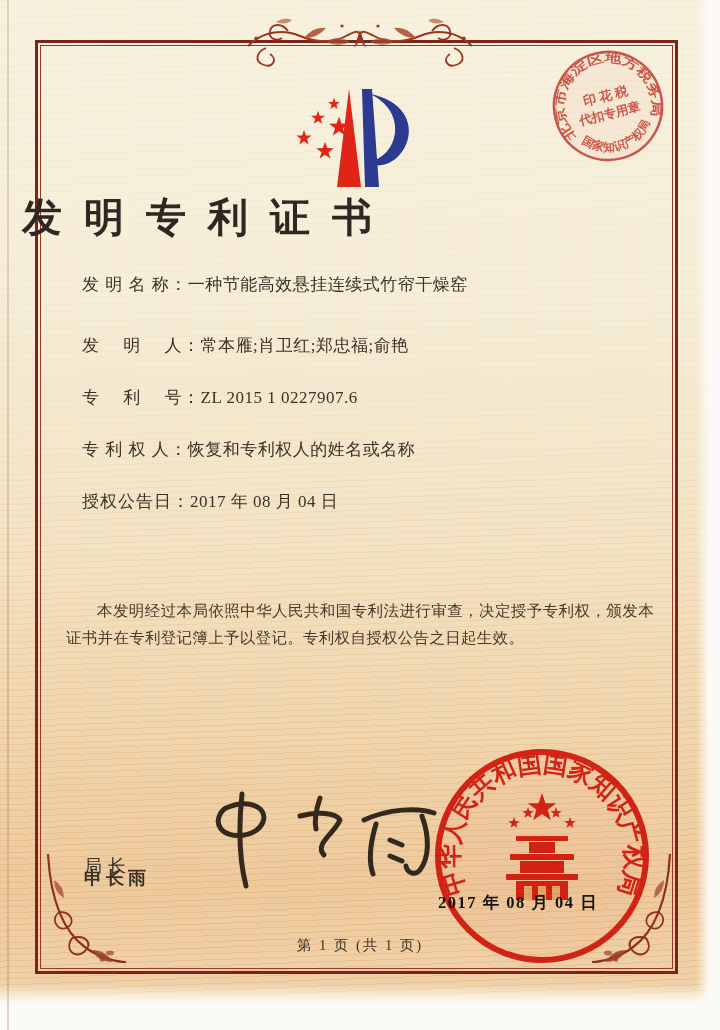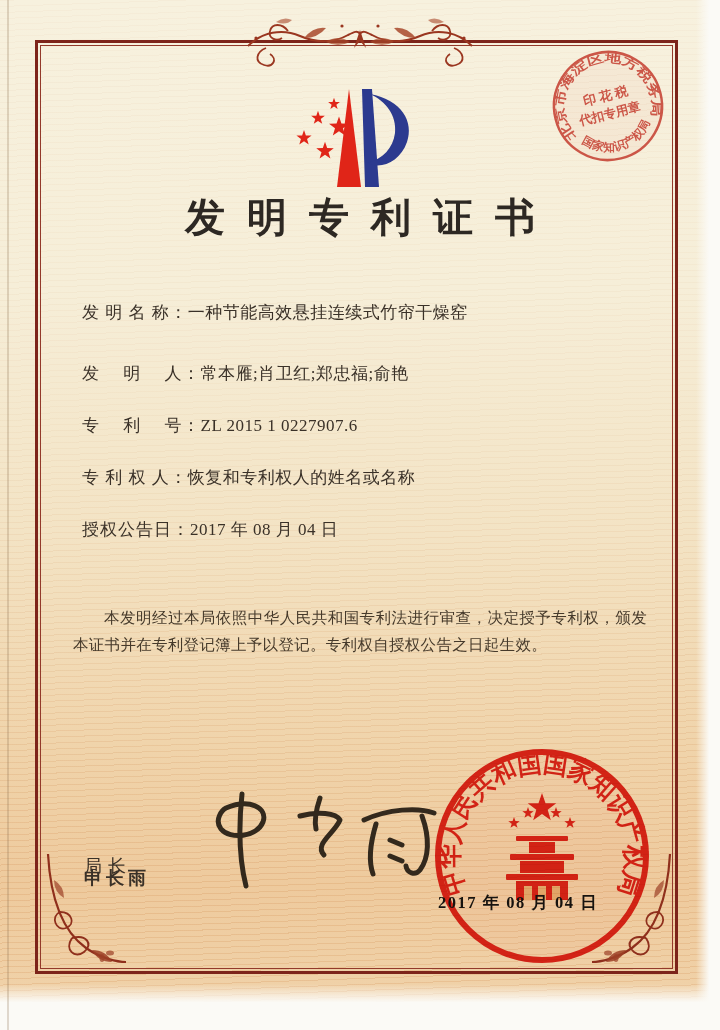--- a/index.html
+++ b/index.html
@@ -11,30 +11,30 @@
         -webkit-mask-image:linear-gradient(180deg,rgba(0,0,0,.18) 0%,rgba(0,0,0,.22) 40%,rgba(0,0,0,.65) 68%,rgba(0,0,0,.95) 85%,rgba(0,0,0,.95) 100%);
         mask-image:linear-gradient(180deg,rgba(0,0,0,.18) 0%,rgba(0,0,0,.22) 40%,rgba(0,0,0,.65) 68%,rgba(0,0,0,.95) 85%,rgba(0,0,0,.95) 100%);}
   .frame{position:absolute;left:35px;top:40px;width:637px;height:928px;border:3px solid #7d241a;z-index:2;}
   .frame-inner{position:absolute;inset:2px;border:1px solid #93392a;}
   .edge-right{position:absolute;top:0;right:0;width:24px;height:100%;background:linear-gradient(90deg,rgba(252,252,250,0) 0%,#fbfaf6 55%);z-index:8;}
   .edge-bottom{position:absolute;left:0;top:984px;width:100%;height:46px;background:linear-gradient(180deg,rgba(252,252,250,0) 0%,#fbfaf6 40%);z-index:8;}
   .edge-left{position:absolute;left:7px;top:0;width:2px;height:100%;background:rgba(140,110,80,.25);z-index:8;}
 
   .cert-no{position:absolute;left:94px;top:84px;font-size:17px;letter-spacing:2px;color:#332c24;z-index:4;}
   .logo{position:absolute;left:282px;top:86px;width:156px;height:106px;z-index:4;}
-  .title{position:absolute;left:0;top:190px;width:720px;text-align:center;font-size:40px;font-weight:700;
+  .title{position:absolute;left:0;top:190px;width:720px;text-align:left;font-size:40px;font-weight:700;
          letter-spacing:22px;padding-left:22px;box-sizing:border-box;color:#2d2823;z-index:4;}
 
-  .fields{position:absolute;left:82px;top:304px;width:560px;z-index:4;}
+  .fields{position:absolute;left:82px;top:276px;width:560px;z-index:4;}
   .field-row{font-size:17px;line-height:1;margin-bottom:35px;color:#3a3128;letter-spacing:.5px;white-space:nowrap;}
   .field-row .lbl{letter-spacing:1px;}
   .fields .gap-lg{margin-bottom:44px;}
 
   .paras{position:absolute;left:58px;top:590px;width:604px;z-index:4;color:#463a2b;}
-  .paras p{margin:15px;font-size:15.5px;line-height:1.72;text-align:justify;text-indent:2em;letter-spacing:.3px;}
+  .paras p{margin:8px;font-size:15.5px;line-height:1.72;text-align:justify;text-indent:2em;letter-spacing:.3px;}
 
   .sig-title{position:absolute;left:84px;top:828px;font-size:18px;letter-spacing:6px;color:#3a3128;z-index:4;margin-top:26px;}
   .sig-name{position:absolute;left:84px;top:866px;font-size:18px;letter-spacing:4px;color:#3a3128;z-index:4;font-weight:bold;}
   .sig-script{position:absolute;left:178px;top:782px;width:270px;height:118px;z-index:5;}
 
   .seal{position:absolute;left:432px;top:746px;width:220px;height:220px;z-index:5;mix-blend-mode:multiply;opacity:.95;}
   .seal-date{position:absolute;left:438px;top:892px;font-size:16.5px;font-weight:700;letter-spacing:1.5px;color:#17130f;z-index:6;}
   .stamp{position:absolute;left:548px;top:46px;width:120px;height:120px;z-index:4;transform:rotate(-14deg);mix-blend-mode:multiply;opacity:.9;}
 
   .flourish-top{position:absolute;left:242px;top:8px;width:236px;height:64px;z-index:3;}
@@ -175,18 +175,19 @@
       <path d="M84,4 C82,40 74,78 46,98 C30,109 14,112 6,112" stroke="#8f2f1c" stroke-width="2.2" fill="none"></path>
       <path d="M60,88 c-14,-4 -22,6 -12,14 c9,7 20,-2 12,-14" stroke="#8f2f1c" stroke-width="2" fill="none"></path>
       <path d="M72,62 c-12,0 -16,12 -6,16 c10,4 16,-12 6,-16" stroke="#8f2f1c" stroke-width="1.8" fill="none"></path>
       <path d="M40,100 q-6,12 -20,12 q6,-12 20,-12z" fill="#9c4026" opacity=".85"></path>
       <path d="M78,30 q-10,6 -10,18 q10,-6 10,-18z" fill="#9c4026" opacity=".7"></path>
       <ellipse cx="22" cy="103" rx="4" ry="2.5" fill="#9c4026" opacity=".7"></ellipse>
       <ellipse cx="30" cy="108" rx="2.5" ry="4" fill="#9c4026" opacity=".7"></ellipse>
     </g>
   </svg>
 
+  <div class="footer">第 1 页 (共 1 页)</div>
 
   <div class="edge-right"></div>
   <div class="edge-bottom"></div>
   <div class="edge-left"></div>
 
 </div>
 
 </body></html>

